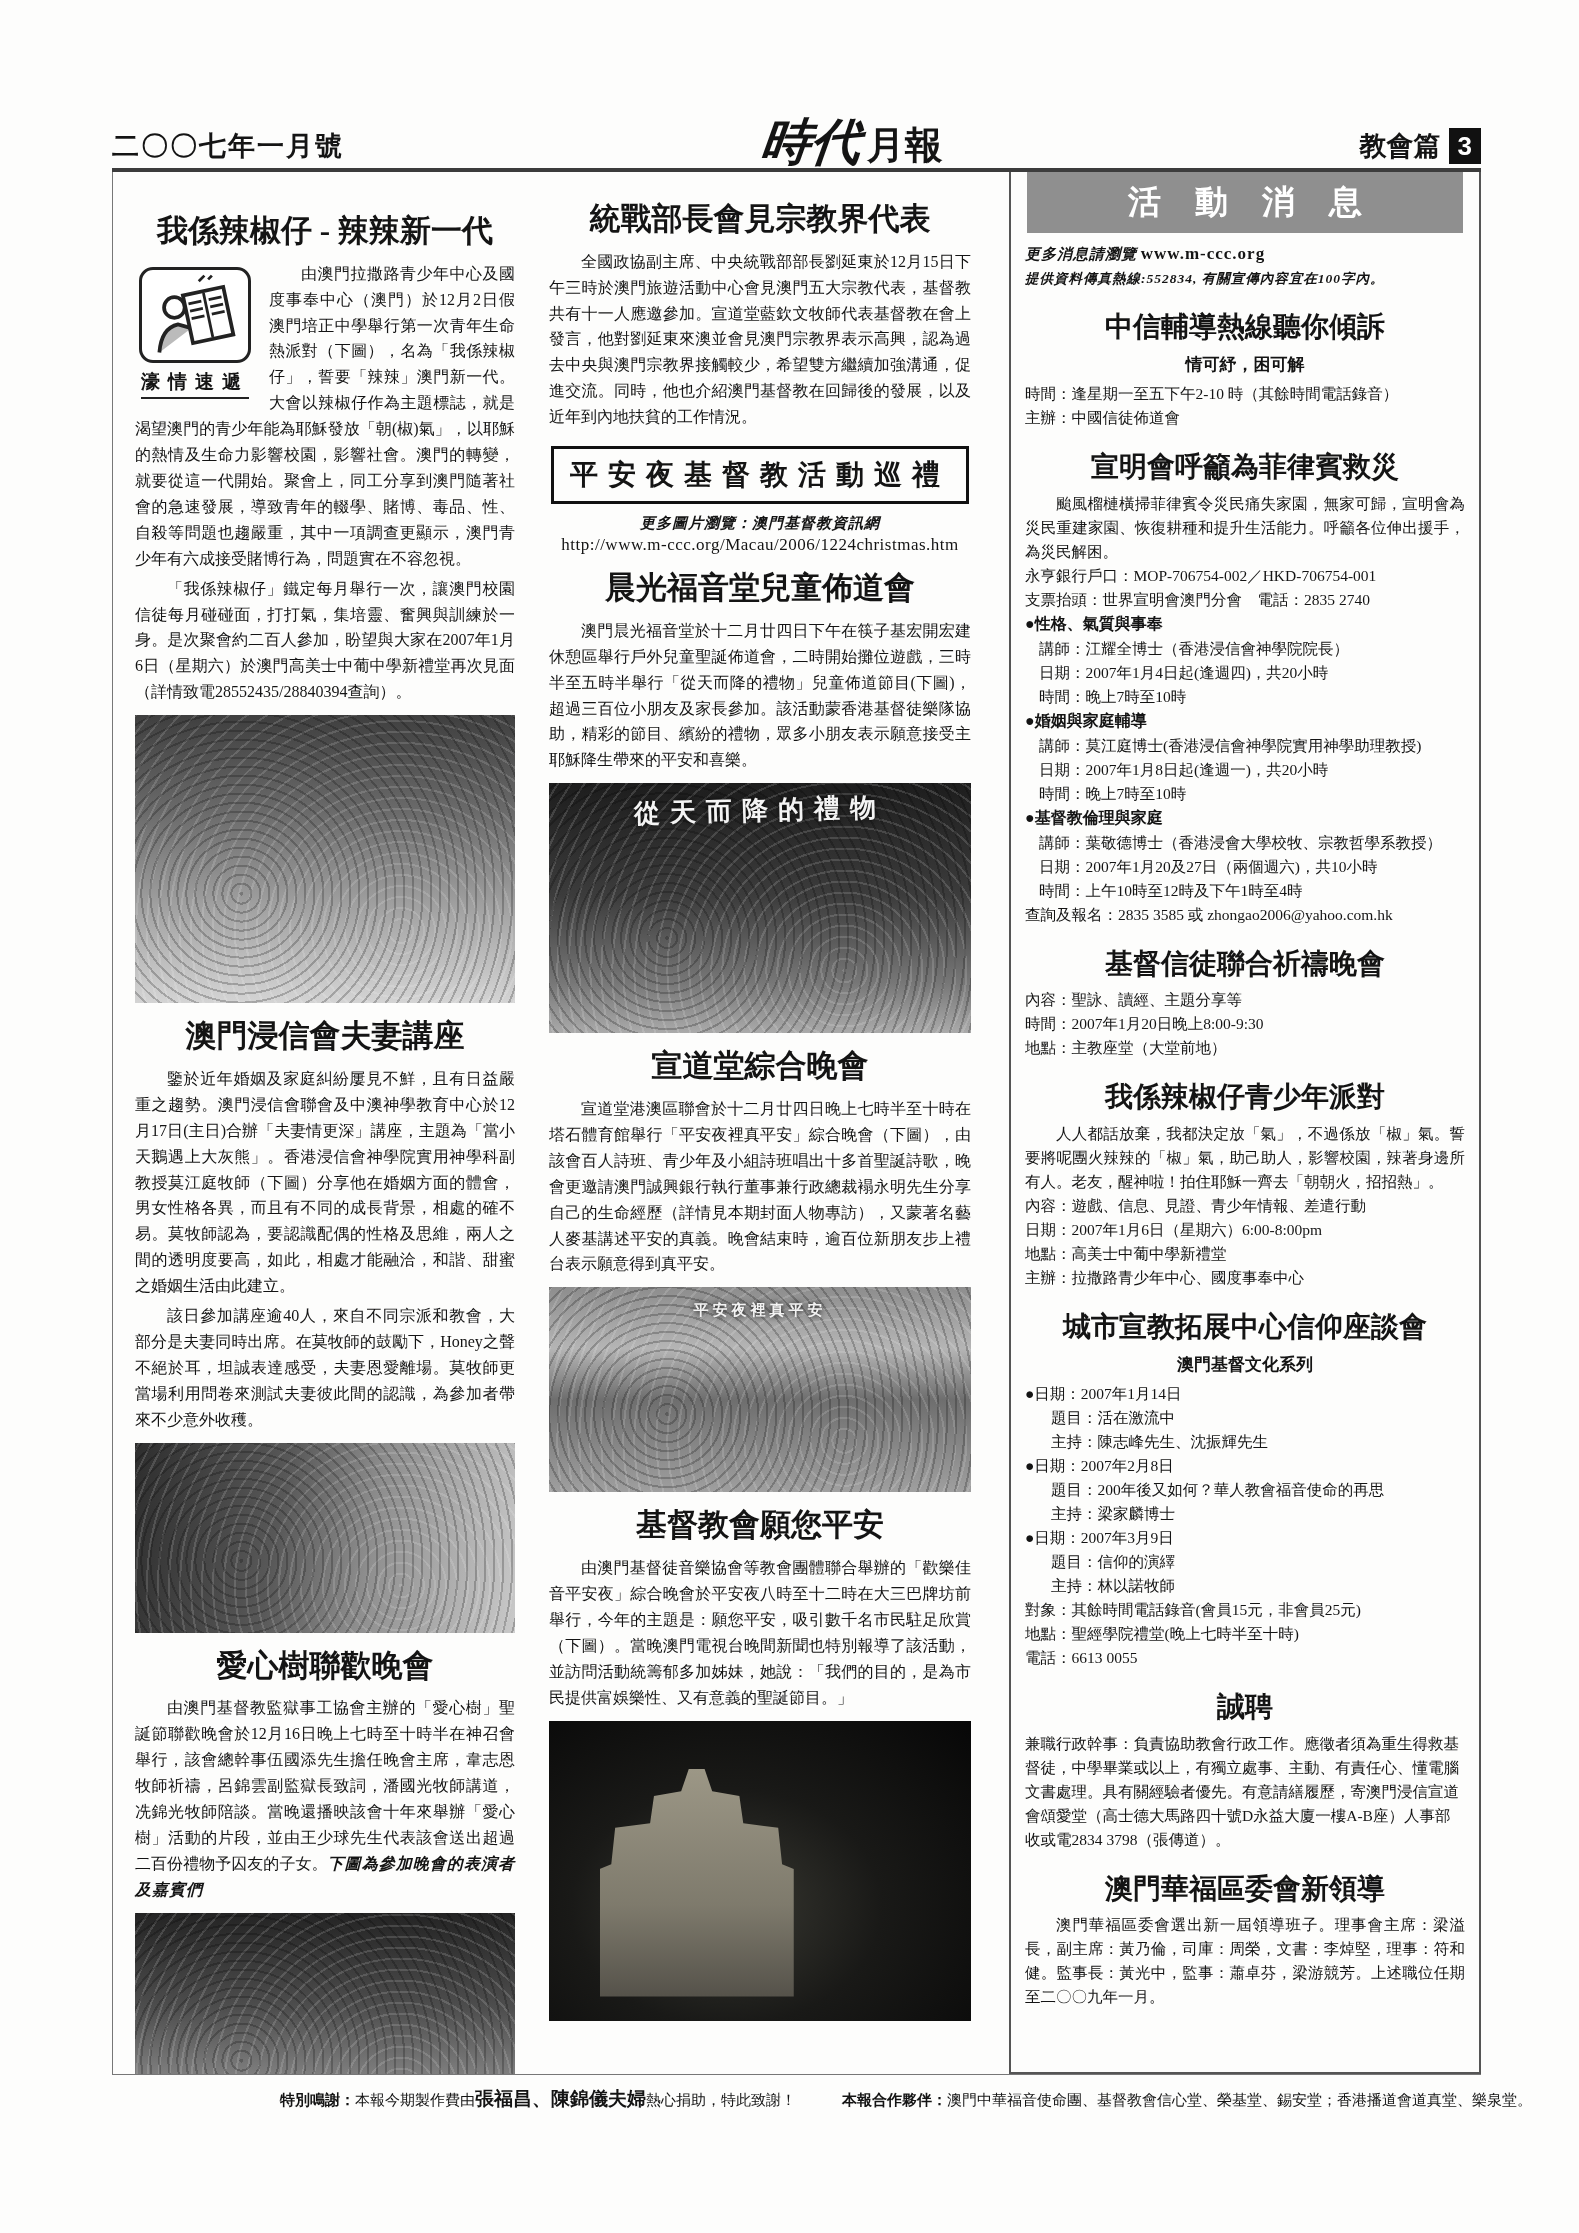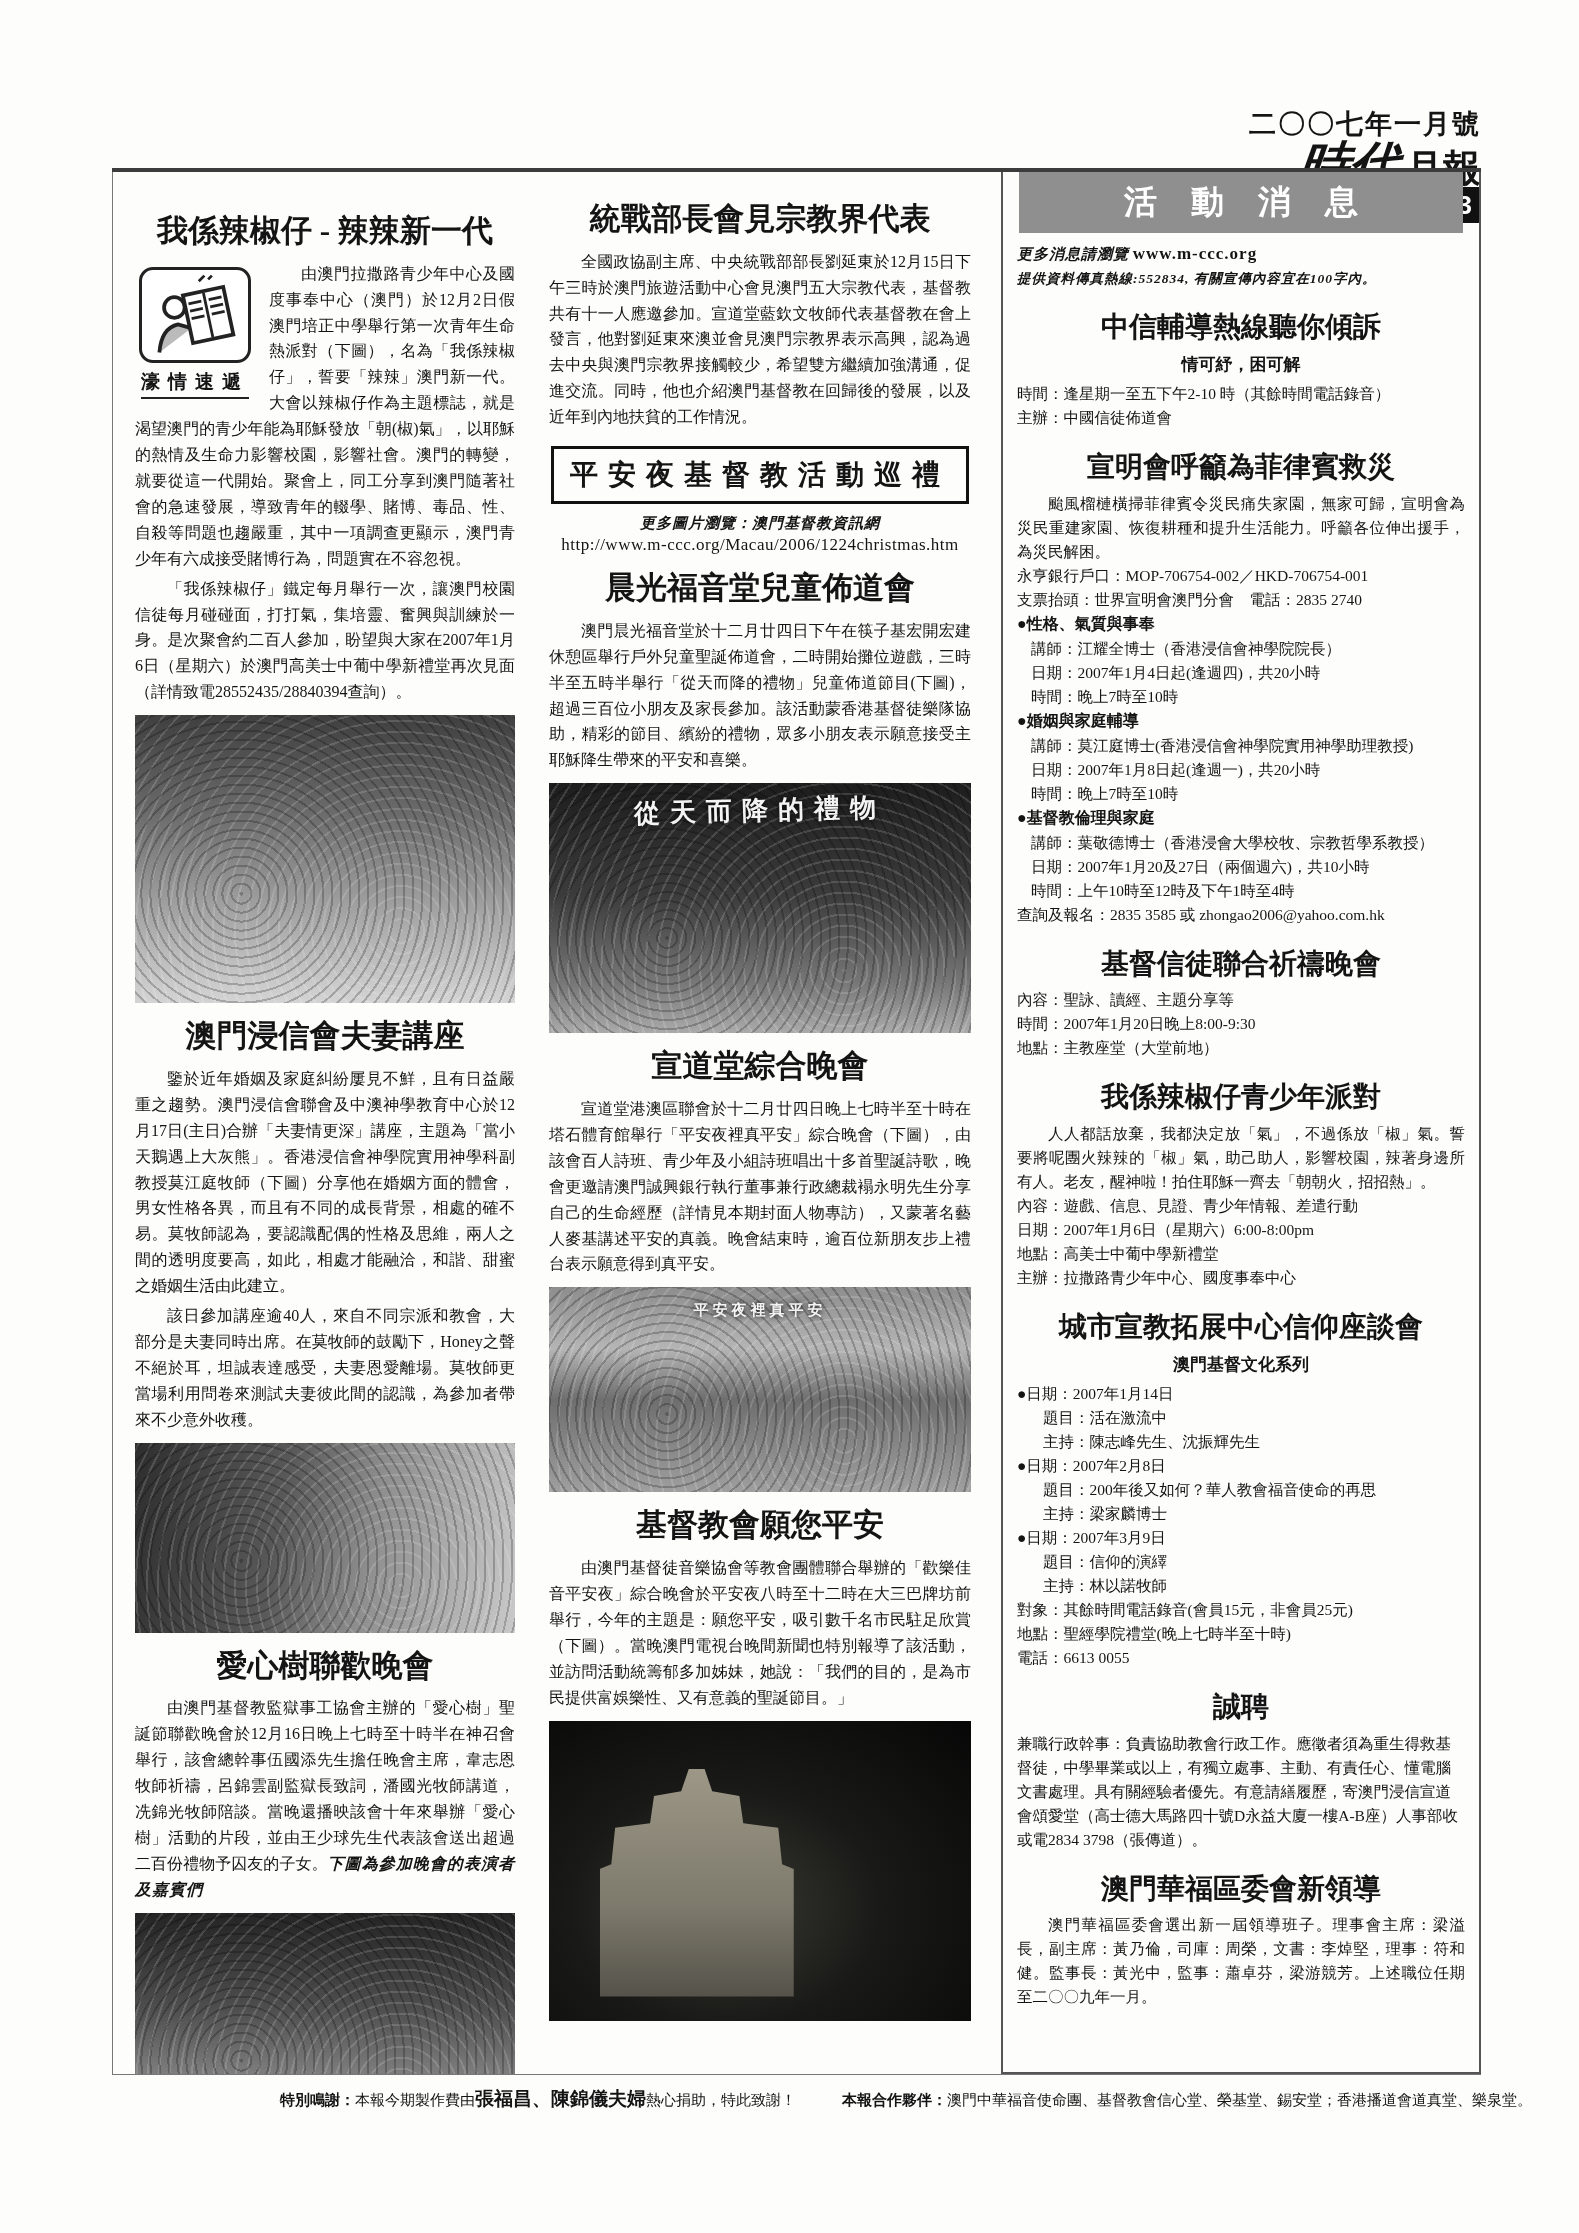--- a/index.html
+++ b/index.html
@@ -14,21 +14,21 @@
     width:1579px;height:2233px;
     margin:0 auto;
     background:#fdfdfc;
     color:var(--ink);
     font-family:"Liberation Serif","DejaVu Serif",serif;
     overflow:hidden;
   }
   
   .masthead-row{
     position:absolute;top:106px;left:112px;right:98px;height:58px;
-    display:flex;align-items:flex-end;justify-content:space-between;flex-direction:column;
+    display:flex;align-items:flex-end;justify-content:space-between;
   }
   .issue{
     font-family:"Liberation Sans","DejaVu Sans",sans-serif;
     font-weight:bold;font-size:27px;letter-spacing:2px;
   }
   .masthead{display:flex;align-items:flex-end;gap:6px;}
   .mh-main{
     font-family:"DejaVu Serif","Liberation Serif",serif;
     font-style:italic;font-weight:bold;font-size:50px;line-height:.9;
     transform:skewX(-6deg);
@@ -53,21 +53,21 @@
   
   .content{
     position:absolute;top:172px;left:112px;right:98px;bottom:158px;
     display:flex;
     border-left:1px solid #777;border-bottom:1px solid #777;
   }
   .col{overflow:hidden;}
   .col-left{width:408px;padding:26px 6px 0 22px;}
   .col-mid{width:462px;padding:14px 12px 0 28px;}
   .col-right{
-    flex:1;margin-left:18px;
+    flex:1;margin-left:26px;
     border:2px solid #555;border-top:none;
     padding:0 14px 10px 14px;
     font-size:15.5px;line-height:1.55;
   }
   
   .art-title{
     text-align:center;font-size:31px;line-height:1.25;
     margin:14px 0 10px;white-space:nowrap;
   }
   .t-strong{

